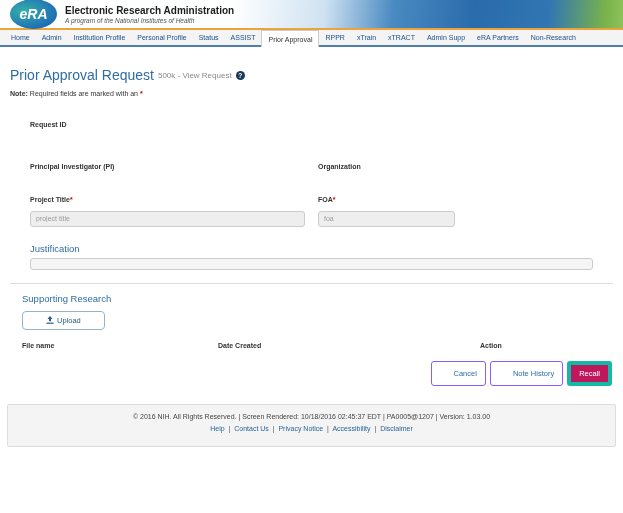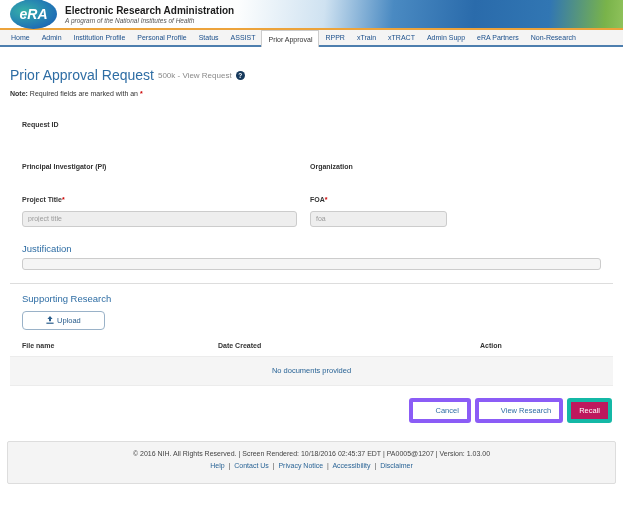--- a/index.html
+++ b/index.html
@@ -46,21 +46,21 @@
   .page-subtitle { color:#8a8a8a; font-size:8px; }
   .help-icon {
     width:9px; height:9px; border-radius:50%; background:#16395c; color:#fff;
     font-size:6.5px; font-weight:bold; text-align:center; line-height:9px;
     display:inline-block; align-self:center; cursor:pointer;
   }
   .note { font-size:7px; color:#333; margin-bottom:4px; }
   .note b { font-weight:bold; }
   .req { color:#cc0000; font-weight:bold; }
 
-  .form { margin:0 12px; }
+  .form { margin:0 20px; }
   .label { font-size:7px; font-weight:bold; color:#333; }
   .row-request { margin-top:16px; }
   .row-pi { display:grid; grid-template-columns:288px 1fr; margin-top:32px; }
   .row-1 { display:grid; grid-template-columns:288px 152px 1fr; margin-top:26px; }
   .row-2 { display:grid; grid-template-columns:85px 103px 100px 152px 1fr; margin-top:16px; }
   .field .label { display:block; margin-bottom:4px; }
   .tb {
     height:16px; background:#eeeeee; border:1px solid #ccc; border-radius:3px;
     font-size:7px; color:#999; padding:0 5px; font-family:"Liberation Sans",sans-serif;
   }
@@ -85,21 +85,21 @@
     font-family:"Liberation Sans",sans-serif;
   }
   .doc-table-head { display:grid; grid-template-columns:196px 262px 1fr; font-size:7px; font-weight:bold; margin-top:4px; }
   .doc-empty {
     margin-top:7px; background:#f5f5f5; border-top:1px solid #ececec; border-bottom:1px solid #ececec;
     text-align:center; color:#2a6496; font-size:7.5px; padding:9px 0 10px;
   }
 
   .actions { display:flex; justify-content:flex-end; gap:4px; margin:12px 1px 0 0; }
   .btn { font-size:7.5px; border-radius:3px; padding:4px 8px; cursor:pointer; font-family:"Liberation Sans",sans-serif; }
-  .btn-outline { background:#fff; border:4px solid #8b5cf6; color:#2e6da4;padding-left:22px; }
+  .btn-outline { background:#fff; border:1px solid #8b5cf6; color:#2e6da4;padding-left:22px; }
   .btn-primary { background:#be185d; border:4px solid #14b8a6; color:#fff; }
 
   
   .footer {
     margin:18px 7px 0; background:#f4f4f4; border:1px solid #ddd; border-radius:2px;
     text-align:center; font-size:7px; color:#444; padding:8px 4px 9px;
   }
   .footer-line { margin-bottom:5px; }
   .flink { color:#2a6496; text-decoration:none; cursor:pointer; }
   .sep-list .flink:not(:last-child)::after { content:"  |  "; color:#555; white-space:pre; }
@@ -199,25 +199,24 @@
     </button>
     <div class="doc-table-head">
 
         <div>File name</div>
 
         <div>Date Created</div>
 
         <div>Action</div>
       </div>
   </div>
-  <div class="doc-empty">No documents provided</div>
 
   <div class="actions">
     <button class="btn btn-outline">Cancel</button>
-    <button class="btn btn-outline">View Research</button>
+    <button class="btn btn-outline">Note History</button>
     <button class="btn btn-primary">Recall</button>
   </div>
 </div>
 
 <div class="footer">
   <div class="footer-line">© 2016 NIH. All Rights Reserved. | Screen Rendered:  10/18/2016 02:45:37 EDT | PA0005@1207 | Version: 1.03.00</div>
   <div class="footer-line sep-list">
     
   <a class="flink">Help</a><a class="flink">Contact Us</a><a class="flink">Privacy Notice</a><a class="flink">Accessibility</a><a class="flink">Disclaimer</a></div>
 

